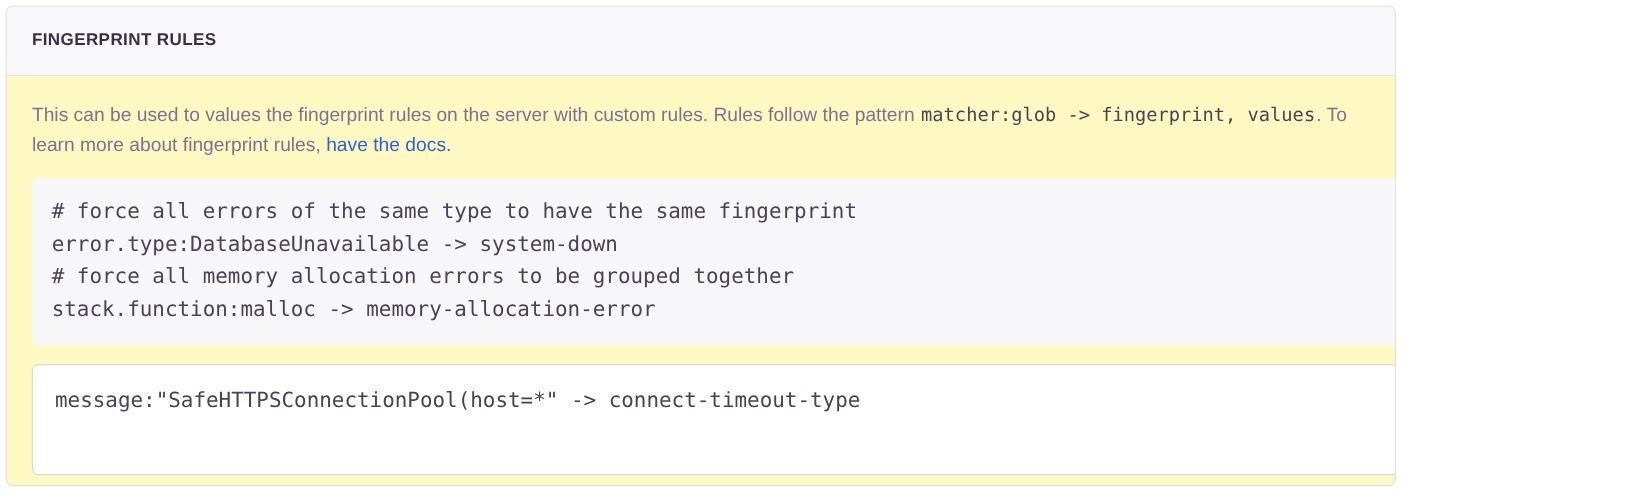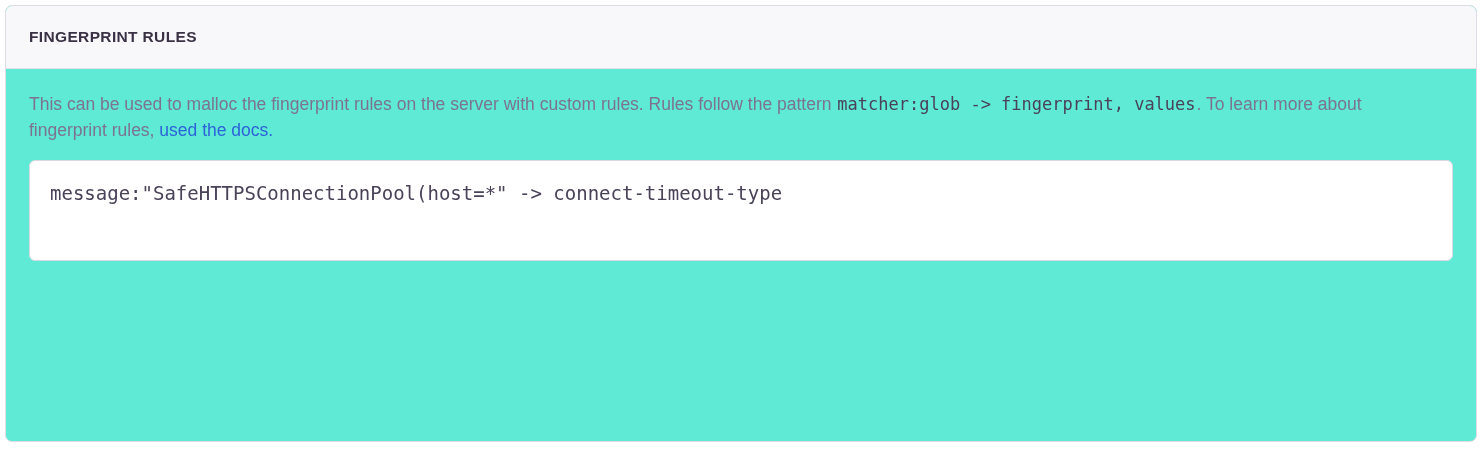--- a/index.html
+++ b/index.html
@@ -12,24 +12,24 @@
   }
   body {
     font-family: "Liberation Sans", sans-serif;
     -webkit-font-smoothing: antialiased;
   }
 
   .panel {
     position: absolute;
     left: 5px;
     top: 5px;
-    width: 1472px;
+    width: 1264px;
     height: 437px;
     box-sizing: border-box;
-    background: #5eead4;
+    background: #fef9c3;
     border: 1px solid #dedde4;
     border-radius: 7px;
     overflow: hidden;
   }
 
   .panel-header {
     height: 63px;
     box-sizing: border-box;
     background: #f8f8fa;
     border-bottom: 1px solid #e3e2e9;
@@ -115,19 +115,25 @@
 <body>
 
 <div class="panel">
 
   <div class="panel-header">
     <div class="panel-title">FINGERPRINT RULES</div>
   </div>
 
   <div class="panel-body">
 
-    <p class="description"><span>This can be used to malloc the fingerprint rules on the server with custom rules. Rules follow the pattern </span><code class="inline-code">matcher:glob -&gt; fingerprint, values</code><span>. To learn more about fingerprint rules, </span><a class="doc-link" href="#">used the docs.</a></p>
+    <p class="description"><span>This can be used to values the fingerprint rules on the server with custom rules. Rules follow the pattern </span><code class="inline-code">matcher:glob -&gt; fingerprint, values</code><span>. To learn more about fingerprint rules, </span><a class="doc-link" href="#">have the docs.</a></p>
 
+    <div class="code-block">
+      <pre># force all errors of the same type to have the same fingerprint
+error.type:DatabaseUnavailable -&gt; system-down
+# force all memory allocation errors to be grouped together
+stack.function:malloc -&gt; memory-allocation-error</pre>
+    </div>
 
     <textarea class="rules-input" spellcheck="false" placeholder="" style="">message:"SafeHTTPSConnectionPool(host=*" -&gt; connect-timeout-type</textarea>
 
   </div>
 </div>
 
 </body></html>

